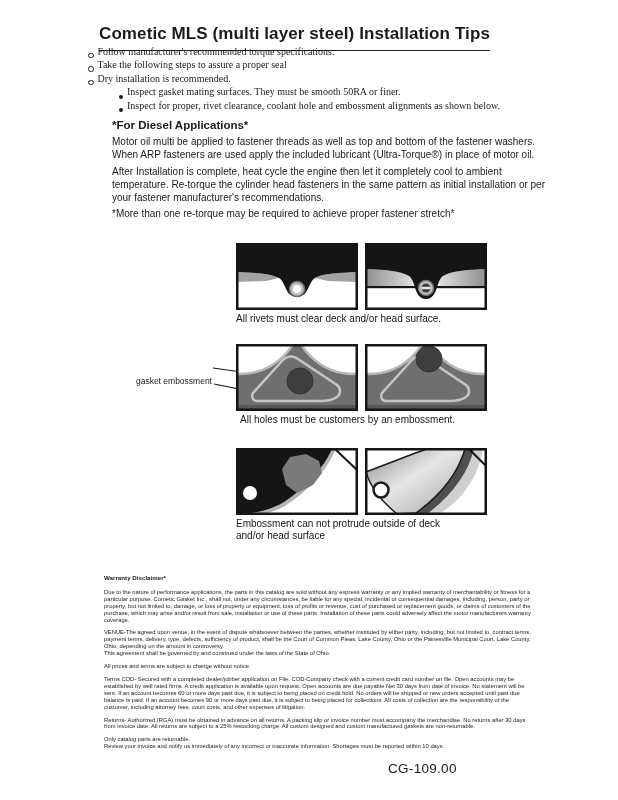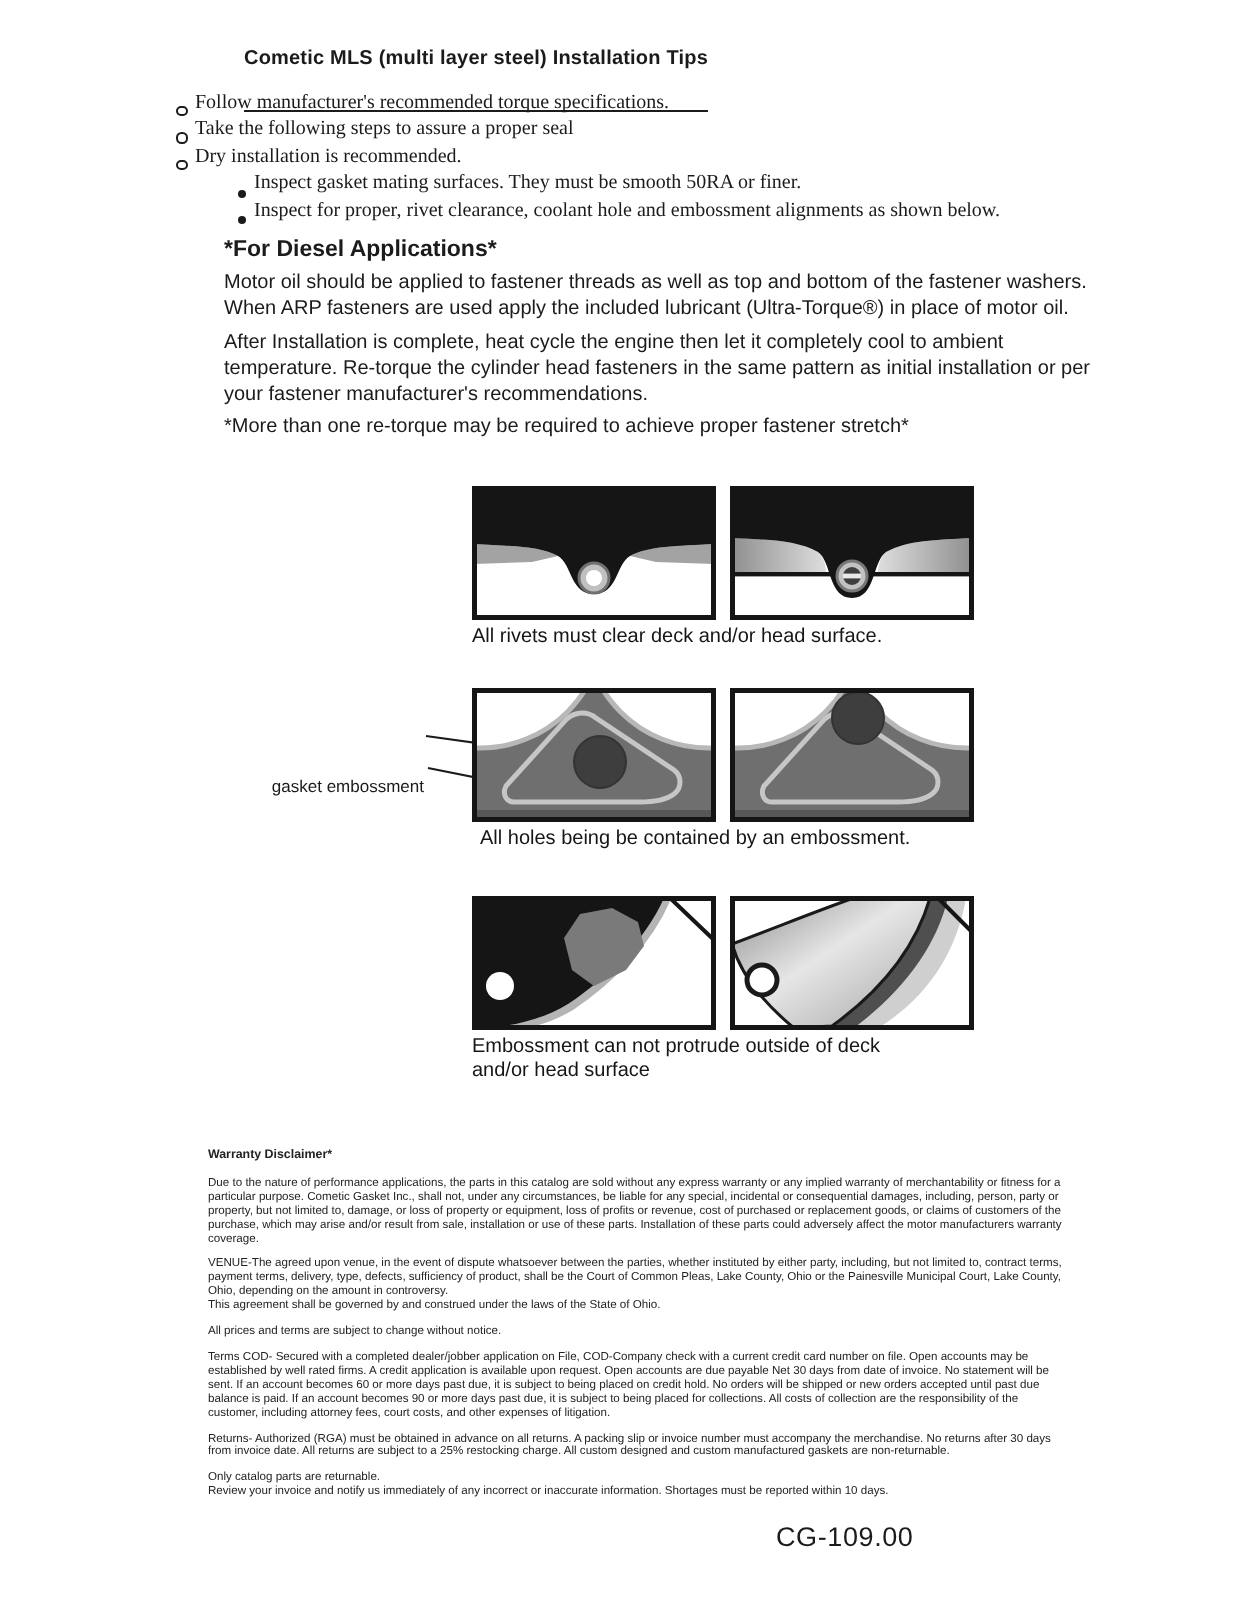--- a/index.html
+++ b/index.html
@@ -1,21 +1,21 @@
 <!DOCTYPE html>
 <html><head>
 <meta charset="utf-8">
 <style>
   html,body{margin:0;padding:0;background:#e8e8e8;}
   .page{position:relative;width:618px;height:800px;background:#ffffff;margin:0 auto;
         font-family:"Liberation Sans", sans-serif;color:#1b1b1b;overflow:hidden;}
   .abs{position:absolute;}
   
-  .title{left:122px;top:24px;font-size:10px;font-weight:bold;
-         border-bottom:1.5px solid #1b1b1b;padding-bottom:20px;letter-spacing:.1px;}
+  .title{left:99px;top:24px;font-size:17px;font-weight:bold;
+         border-bottom:1.5px solid #1b1b1b;padding-bottom:6px;letter-spacing:.1px;}
   .bullets{left:88px;top:45px;width:470px;font-size:10px;line-height:13.4px;}
   .b-row{display:flex;align-items:flex-end;font-family:Liberation Serif, serif;}
   .b-row.sub{margin-left:31px;}
   .m-open{flex:none;width:3.5px;height:3.5px;border:1px solid #1b1b1b;border-radius:50%;
           margin:4px 4px 0 0;}
   .m-fill{flex:none;width:4px;height:4px;background:#1b1b1b;border-radius:50%;
           margin:4px 4px 0 0;}
   
   .diesel-head{left:112px;top:119px;font-size:11.5px;font-weight:bold;}
   .para{left:112px;width:442px;font-size:10px;line-height:13.2px;}
@@ -27,21 +27,21 @@
                font-size:13px;letter-spacing:.4px;color:#1d1d1d;margin-top:24px;}
   .pl-left{left:0;} .pl-right{left:129px;}
   .panel{position:absolute;top:14px;width:122px;height:67px;}
   .pn-left{left:0;} .pn-right{left:129px;}
   .caption{position:absolute;top:84px;left:0;width:260px;font-size:10px;
            line-height:12px;color:#161616;white-space:pre-line;}
   .dr2 .caption{left:4px;}
   
   .side-label{left:108px;width:104px;text-align:right;font-size:8.5px;line-height:10px;
               color:#1b1b1b;}
-  .sl1{top:344px;} .sl2{top:376px;margin-top:12px;}
+  .sl1{top:344px;} .sl2{top:376px;}
   .leader-svg{left:205px;top:340px;}
   
   .legal{left:104px;top:575px;width:428px;font-size:5.8px;line-height:6.9px;color:#222;}
   .legal h4{font-size:6.2px;margin:0 0 7px 0;}
   .legal p{margin:0 0 6px 0;white-space:pre-line;}
   .footer-code{left:388px;top:761px;font-size:13.5px;letter-spacing:.3px;color:#1b1b1b;}
   svg{display:block;}
 </style>
 </head>
 <body>
@@ -67,21 +67,21 @@
       <span class="m-fill"></span>
       <span>Inspect gasket mating surfaces.  They must be smooth 50RA or finer.</span>
     </div>
     <div class="b-row sub">
       <span class="m-fill"></span>
       <span>Inspect for proper, rivet clearance, coolant hole and embossment alignments as shown below.</span>
     </div>
   </div>
 
   <div class="abs diesel-head">*For Diesel Applications*</div>
-  <div class="abs para p1">Motor oil should be applied to fastener threads as well as top and bottom of the fastener washers. When ARP fasteners are used apply the included lubricant (Ultra-Torque®) in place of motor oil.</div>
+  <div class="abs para p1">Motor oil multi be applied to fastener threads as well as top and bottom of the fastener washers. When ARP fasteners are used apply the included lubricant (Ultra-Torque®) in place of motor oil.</div>
   <div class="abs para p2">After Installation is complete, heat cycle the engine then let it completely cool to ambient temperature. Re-torque the cylinder head fasteners in the same pattern as initial installation or per your fastener manufacturer's recommendations.</div>
   <div class="abs para p3">*More than one re-torque may be required to achieve proper fastener stretch*</div>
 
   <div class="diag-row dr1">
     <div class="panel-label pl-left">RIGHT</div>
     <div class="panel-label pl-right">WRONG</div>
 
     <svg class="panel pn-left" viewBox="0 0 122 67" width="122" height="67">
       <rect x="0" y="0" width="122" height="67" fill="#ffffff"></rect>
       <path d="M1,29 C19,30 34,30 43,35 L30,38 L1,39 Z" fill="#a3a3a3"></path>
@@ -140,21 +140,21 @@
     <svg class="panel pn-right" viewBox="0 0 122 67" width="122" height="67">
       <rect x="0" y="0" width="122" height="67" fill="#6f6f6f"></rect>
       <circle cx="4" cy="-32" r="62" fill="#ffffff" stroke="#b8b8b8" stroke-width="2.5"></circle>
       <circle cx="118" cy="-32" r="62" fill="#ffffff" stroke="#b8b8b8" stroke-width="2.5"></circle>
       <rect x="1" y="61" width="120" height="4" fill="#575757"></rect>
       <path d="M21,57 C17,57 15,53 17,49 L46,17 C50,12 57,11 62,15 L101,41 C105,44 105,50 101,53 C97,56 90,57 84,57 Z" fill="none" stroke="#c6c6c6" stroke-width="2.5"></path>
       <circle cx="64" cy="15" r="13" fill="#3e3e3e" stroke="#333333" stroke-width="1"></circle>
       <rect x="1.25" y="1.25" width="119.5" height="64.5" fill="none" stroke="#151515" stroke-width="2.5"></rect>
     </svg>
 
-    <div class="caption">All holes being be contained by an embossment.</div>
+    <div class="caption">All holes must be customers by an embossment.</div>
   </div>
 
   <div class="diag-row dr3">
     <div class="panel-label pl-left">RIGHT</div>
     <div class="panel-label pl-right">WRONG</div>
 
     <svg class="panel pn-left" viewBox="0 0 122 67" width="122" height="67">
       <rect x="0" y="0" width="122" height="67" fill="#ffffff"></rect>
       <path d="M97,1 C88,22 70,41 49,55 C34,64 17,66 3,66" fill="none" stroke="#b4b4b4" stroke-width="5"></path>
       <path d="M1,1 H96 C87,21 69,40 48,54 C33,63 16,66 1,66 Z" fill="#151515"></path>

